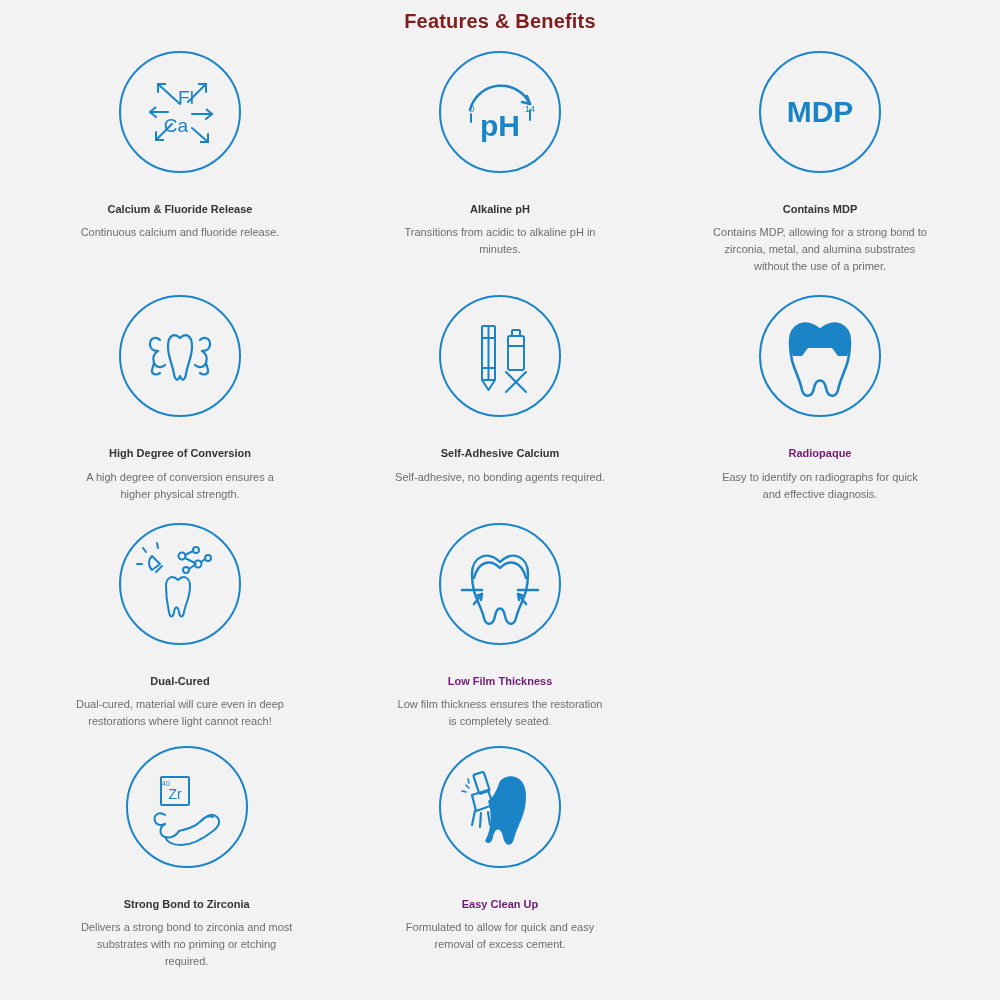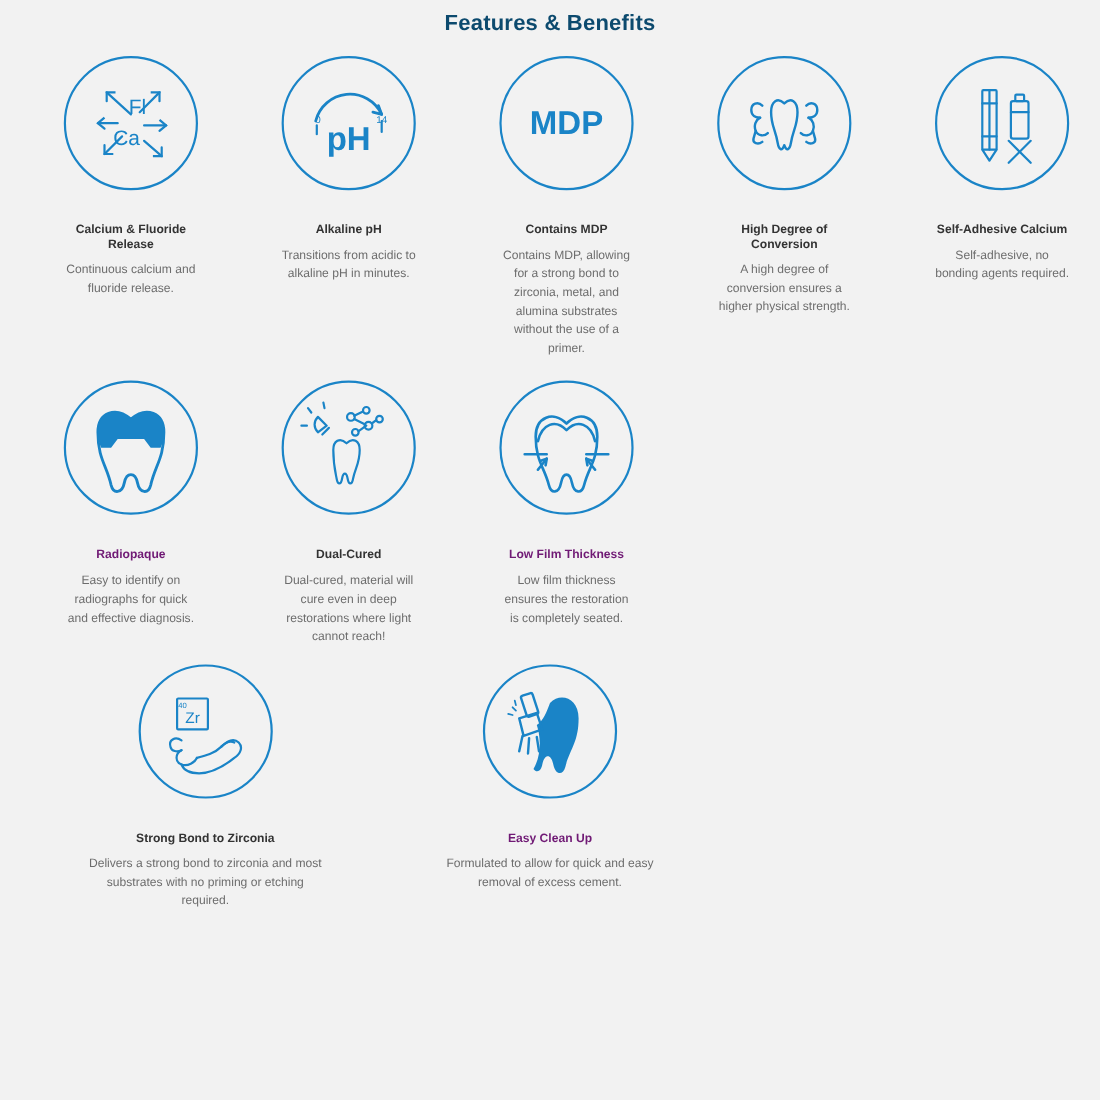--- a/index.html
+++ b/index.html
@@ -16,30 +16,30 @@
   }
   .page {
     width: 1000px;
     height: 1000px;
     position: relative;
     box-sizing: border-box;
     padding: 0;
   }
   .page-title {
     text-align: center;
-    color: #0c4a6e;
+    color: #7f1d1d;
     font-size: 20px;
     font-weight: bold;
     letter-spacing: 0.2px;
     padding-top: 10px;
     margin: 0 0 18px 0;
   }
   .grid {
     display: grid;
-    grid-template-columns: repeat(5, 1fr);
+    grid-template-columns: repeat(3, 1fr);
     column-gap: 0px;
     row-gap: 16px;
     padding: 0 30px;
     box-sizing: border-box;
     gap: 20px;
   }
   .feature {
     display: flex;
     flex-direction: column;
     align-items: center;

